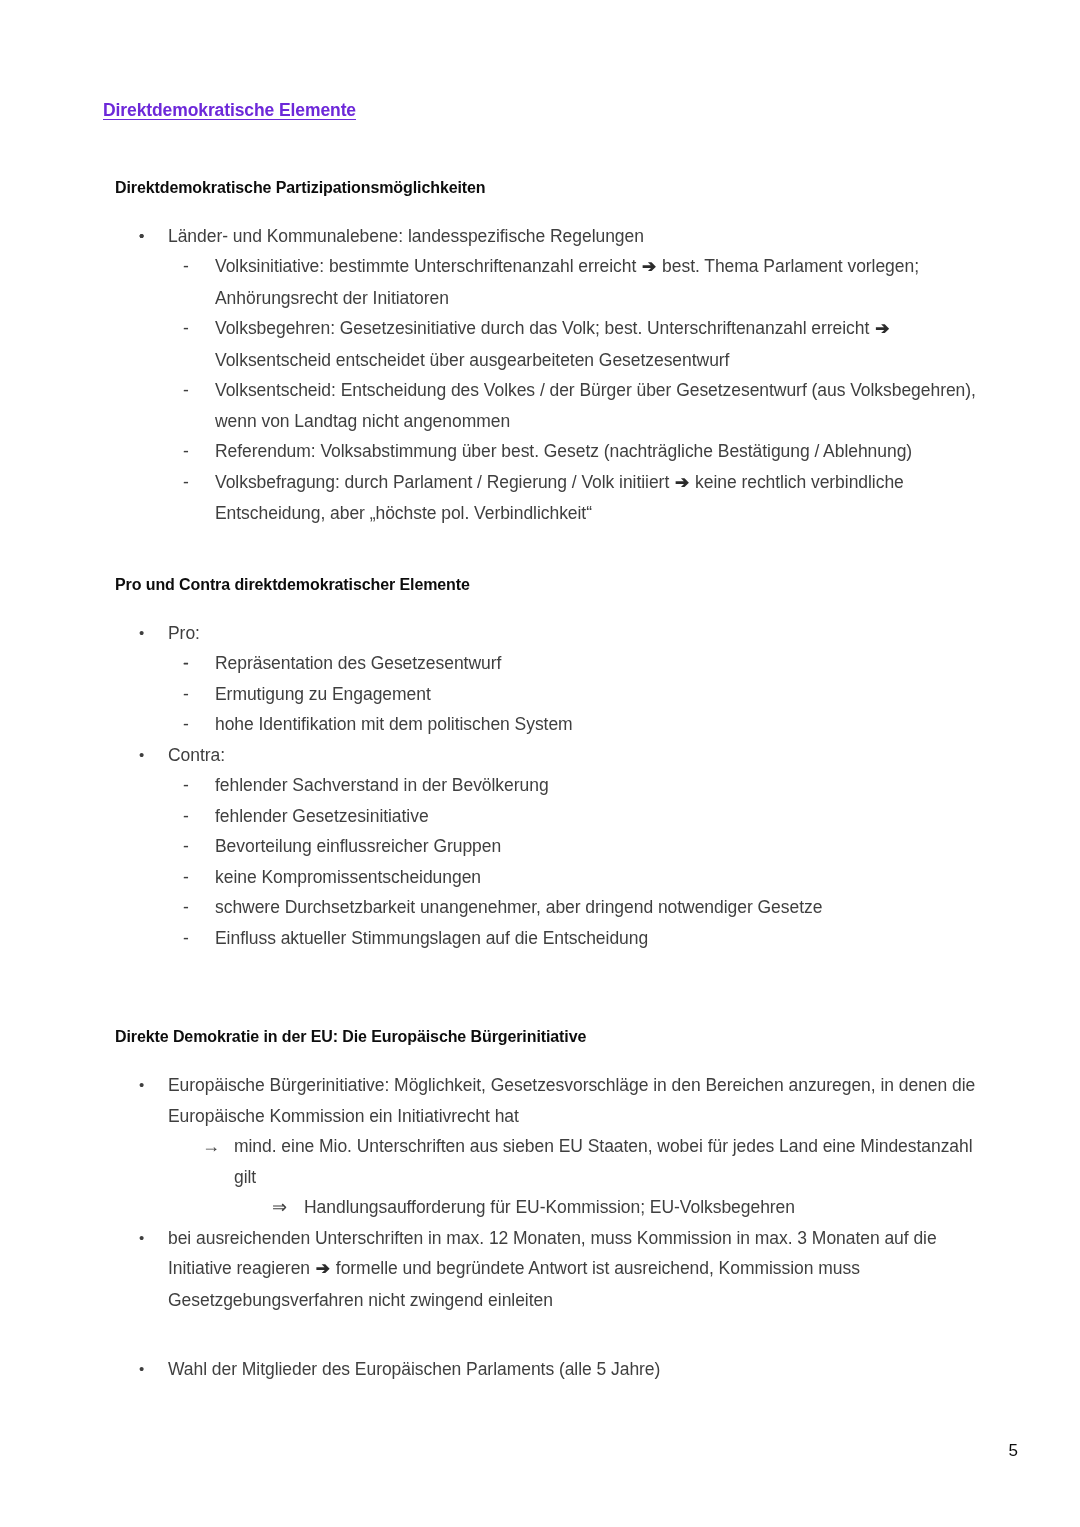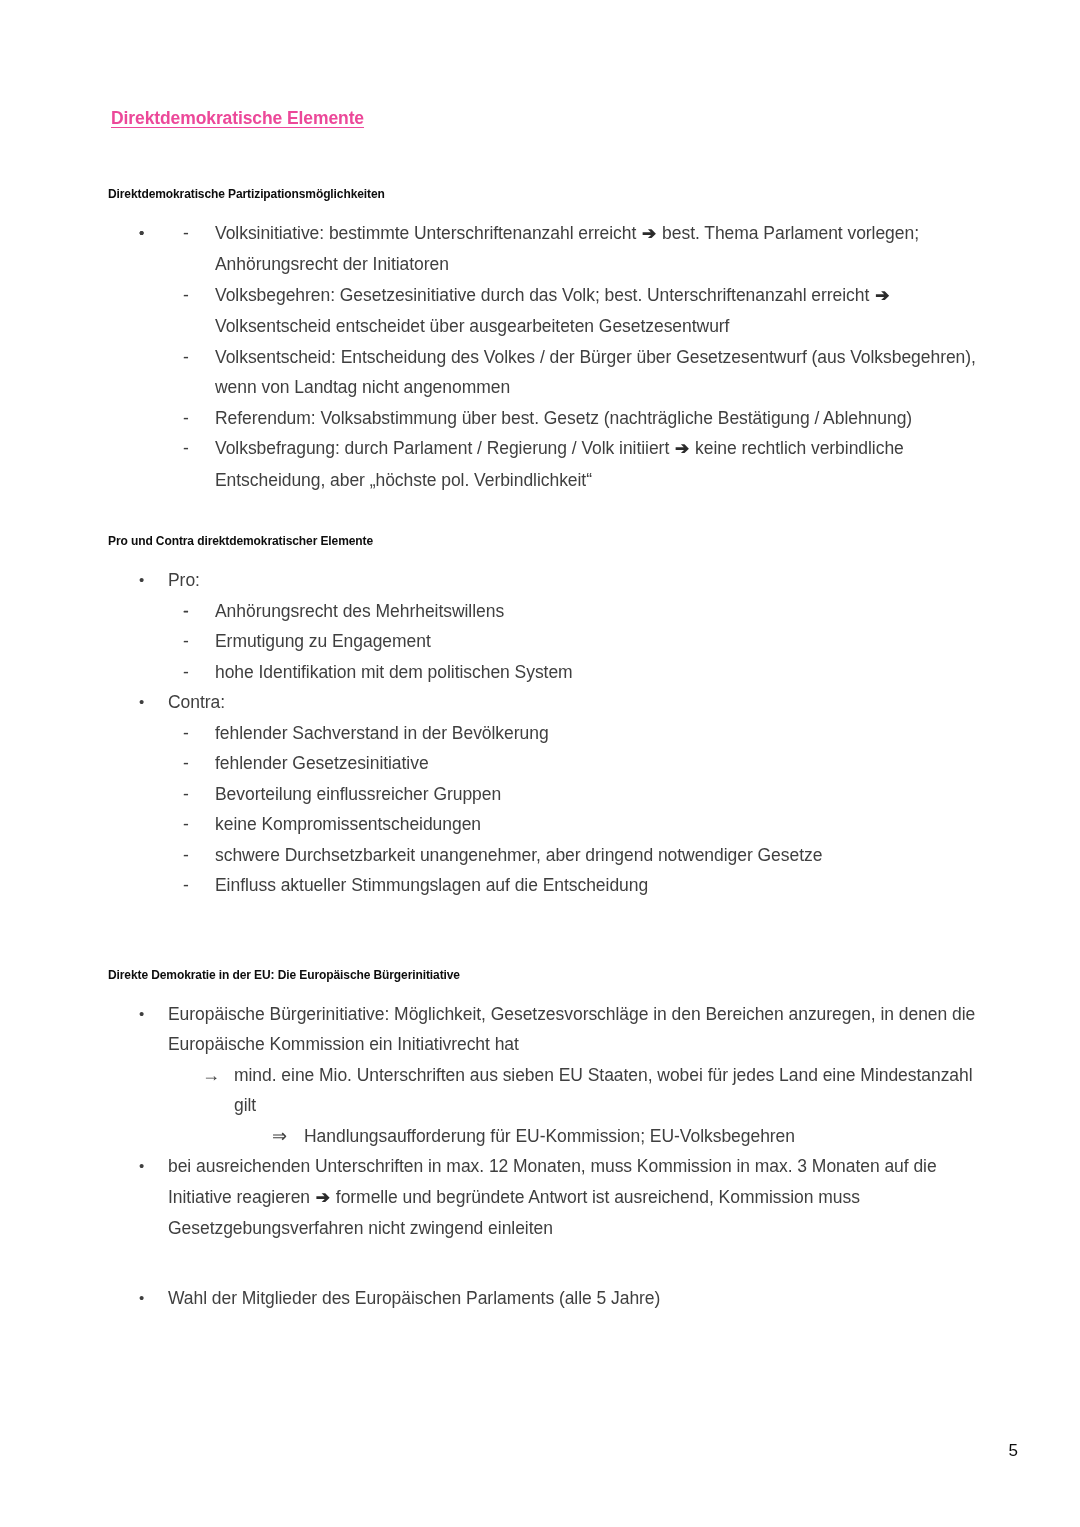--- a/index.html
+++ b/index.html
@@ -19,33 +19,33 @@
     position: absolute;
     left: 103px;
     top: 100px;
     width: 880px;
   }
 
   
   .doc-title {
     font-size: 17.5px;
     font-weight: bold;
-    color: #ec4899;
+    color: #6d28d9;
     text-decoration: underline;
     text-underline-offset: 3px;
     letter-spacing: -0.1px;
-    margin: 8px;
+    margin: 0;
     line-height: 1.25;
   }
   .section-heading {
-    font-size: 12px;
+    font-size: 16px;
     font-weight: bold;
     color: #0d0d0d;
     letter-spacing: -0.1px;
-    margin: 5px;
+    margin: 12px;
     line-height: 1.25;
   }
 
   
   .gap-title   { height: 44px; }
   .gap-head    { height: 11px; }
   .gap-section { height: 34px; }
   .gap-big     { height: 62px; }
   .gap-med     { height: 28px; }
 
@@ -126,20 +126,21 @@
 
     <h2 class="section-heading">Direktdemokratische Partizipationsmöglichkeiten</h2>
     <div class="gap-head"></div>
 
     <div class="li lvl1">
       <span class="marker">•</span>
     </div>
 
     <div class="li lvl1">
       <span class="marker">•</span>
+      <span>Länder- und Kommunalebene: landesspezifische Regelungen</span>
     </div>
 
     <div class="li lvl2">
       <span class="marker">-</span>
       <span>Volksinitiative: bestimmte Unterschriftenanzahl erreicht </span><span class="arrow-inline">➔</span><span> best. Thema Parlament vorlegen; Anhörungsrecht der Initiatoren</span>
     </div>
 
     <div class="li lvl2">
       <span class="marker">-</span>
       <span>Volksbegehren: Gesetzesinitiative durch das Volk; best. Unterschriftenanzahl erreicht </span><span class="arrow-inline">➔</span><span> Volksentscheid entscheidet über ausgearbeiteten Gesetzesentwurf</span>
@@ -167,21 +168,21 @@
 
     <div class="li lvl1">
       <span class="marker">•</span>
       <span>Pro:</span>
     </div>
     <div class="li lvl2">
       <span class="marker">-</span>
     </div>
     <div class="li lvl2">
       <span class="marker">-</span>
-      <span>Anhörungsrecht des Mehrheitswillens</span>
+      <span>Repräsentation des Gesetzesentwurf</span>
     </div>
     <div class="li lvl2">
       <span class="marker">-</span>
       <span>Ermutigung zu Engagement</span>
     </div>
     <div class="li lvl2">
       <span class="marker">-</span>
       <span>hohe Identifikation mit dem politischen System</span>
     </div>
 

